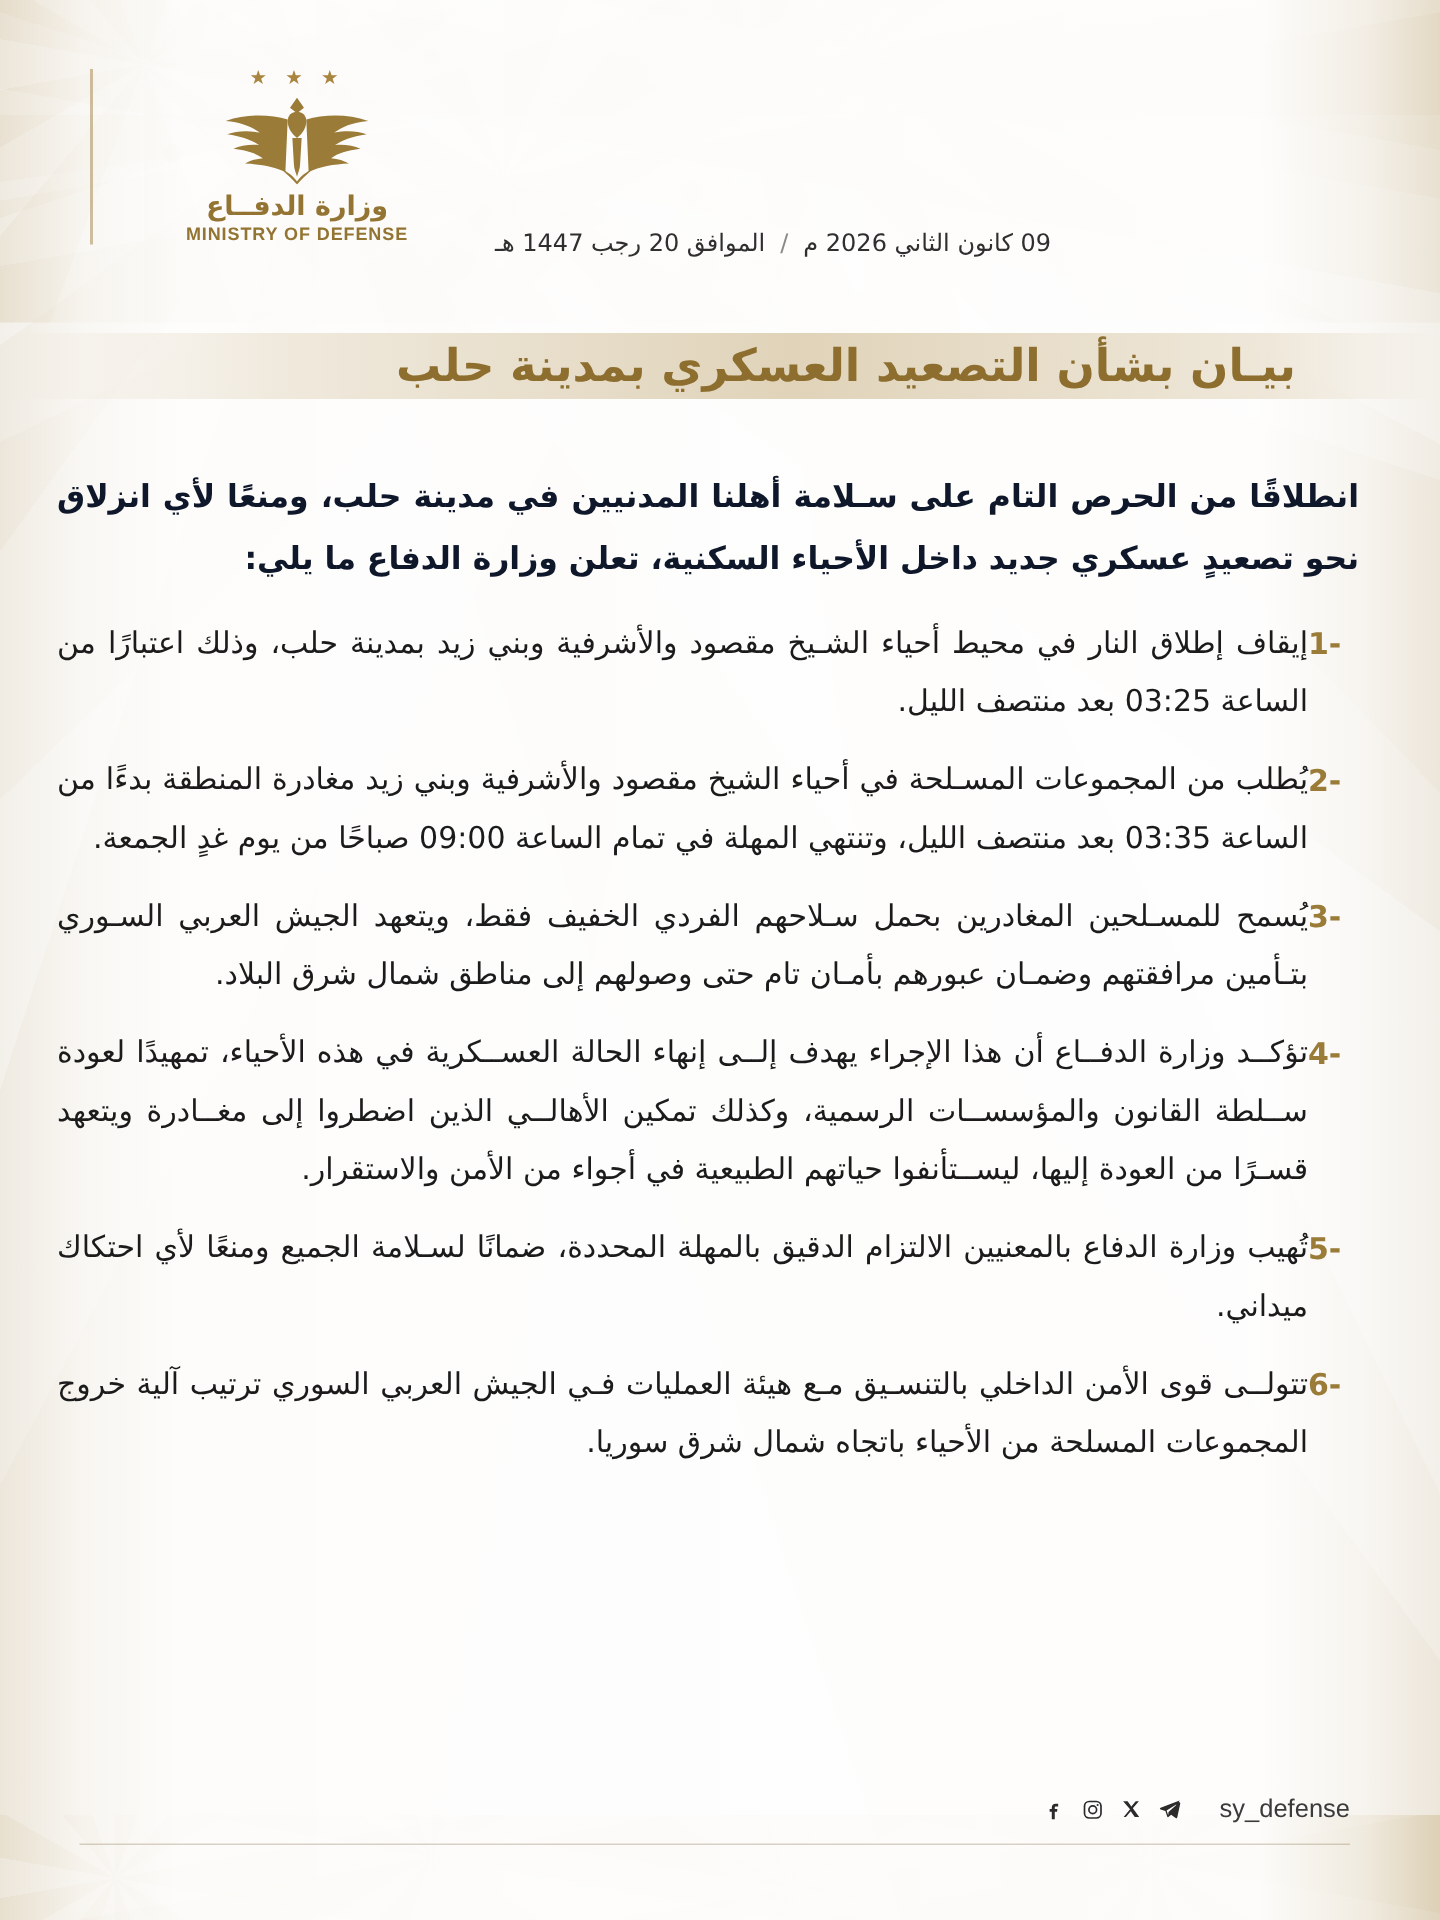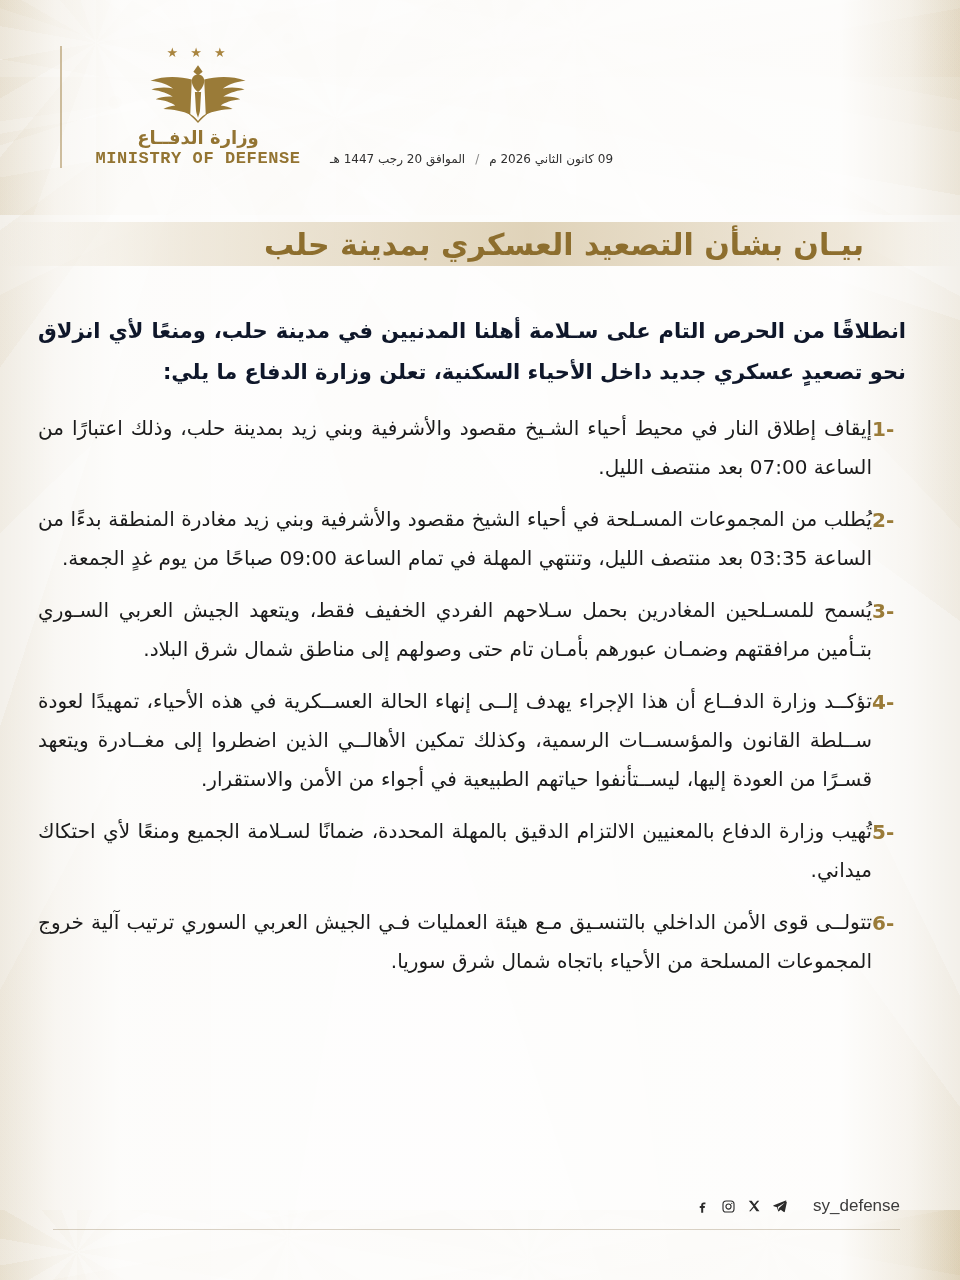--- a/index.html
+++ b/index.html
@@ -88,34 +88,34 @@
     display: block;
   }
   .ministry-ar {
     font-size: 18px;
     color: #937432;
     letter-spacing: 3px;
     margin-top: 4px;
     font-weight: 700;
   }
   .ministry-en {
-    font-size: 17px;
+    font-size: 12px;
     color: #937432;
     letter-spacing: 0.6px;
     font-weight: 700;
     margin-top: 1px;
-    font-family: Liberation Mono, monospace;
+    font-family: Liberation Sans, sans-serif;
   }
   .date-line {
     position: absolute;
     top: 152px;
     right: 110px;
     left: 330px;
     text-align: left;
-    font-size: 12px;
+    font-size: 16px;
     color: #2f2f2f;
     direction: rtl;
   }
   .date-line .sep { color: #8a8a8a; margin: 0 10px; }
 
   
   .title-wrap {
     margin: 16px 0 0 0;
     padding: 0 60px 0 60px;
     position: relative;
@@ -265,21 +265,21 @@
     </div>
   </div>
 
   <div class="content">
 
     <p class="lead">انطلاقًا من الحرص التام على سـلامة أهلنا المدنيين في مدينة حلب، ومنعًا لأي انزلاق نحو تصعيدٍ عسكري جديد داخل الأحياء السكنية، تعلن وزارة الدفاع ما يلي:</p>
 
     <ol class="items">
       <li class="item">
         <span class="num">1-</span>
-        <span class="item-text">إيقاف إطلاق النار في محيط أحياء الشـيخ مقصود والأشرفية وبني زيد بمدينة حلب، وذلك اعتبارًا من الساعة 07:00 بعد منتصف الليل.</span>
+        <span class="item-text">إيقاف إطلاق النار في محيط أحياء الشـيخ مقصود والأشرفية وبني زيد بمدينة حلب، وذلك اعتبارًا من الساعة 03:25 بعد منتصف الليل.</span>
       </li>
       <li class="item">
         <span class="num">2-</span>
         <span class="item-text">يُطلب من المجموعات المسـلحة في أحياء الشيخ مقصود والأشرفية وبني زيد مغادرة المنطقة بدءًا من الساعة 03:35 بعد منتصف الليل، وتنتهي المهلة في تمام الساعة 09:00 صباحًا من يوم غدٍ الجمعة.</span>
       </li>
       <li class="item">
         <span class="num">3-</span>
         <span class="item-text">يُسمح للمسـلحين المغادرين بحمل سـلاحهم الفردي الخفيف فقط، ويتعهد الجيش العربي السـوري بتـأمين مرافقتهم وضمـان عبورهم بأمـان تام حتى وصولهم إلى مناطق شمال شرق البلاد.</span>
       </li>
       <li class="item">

